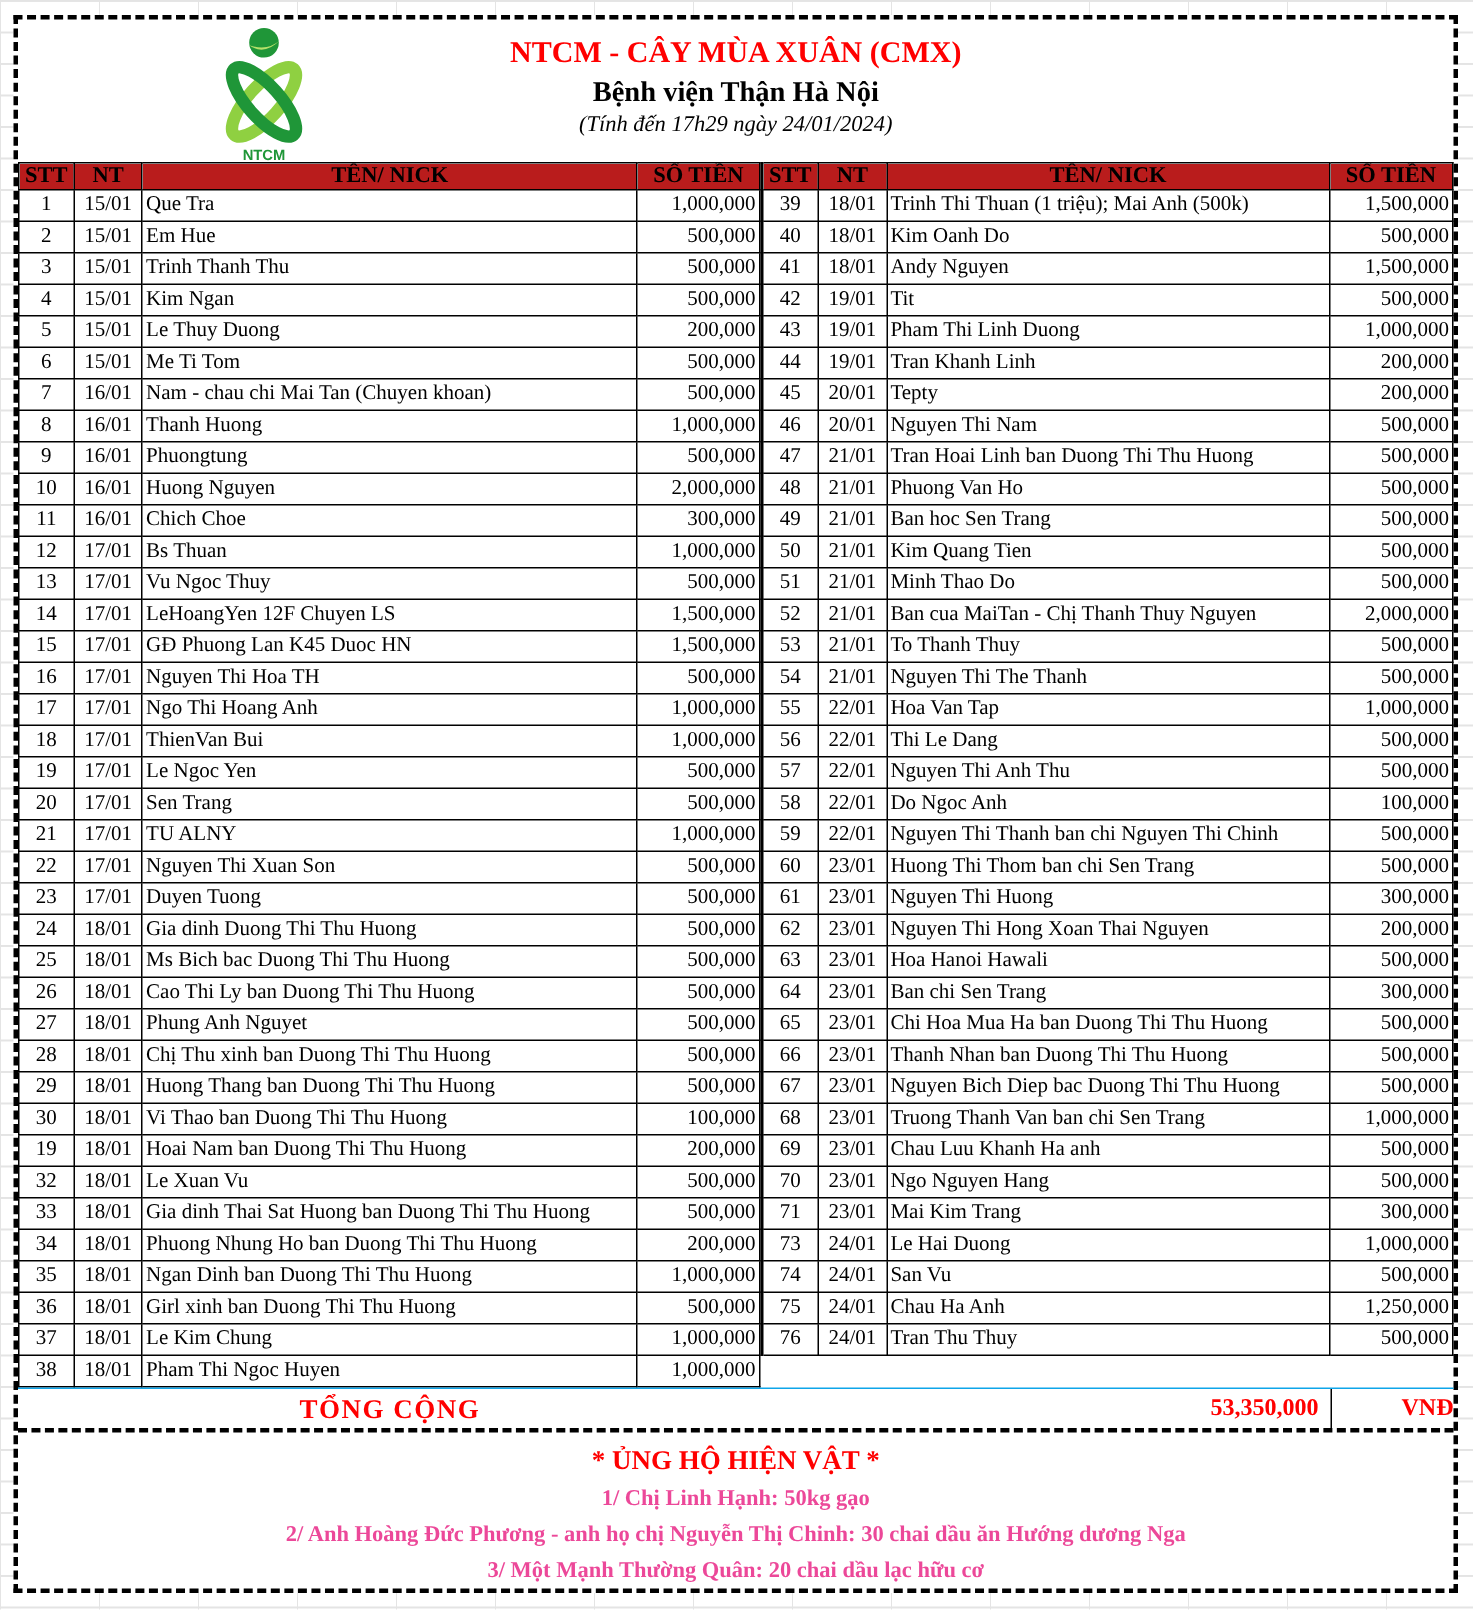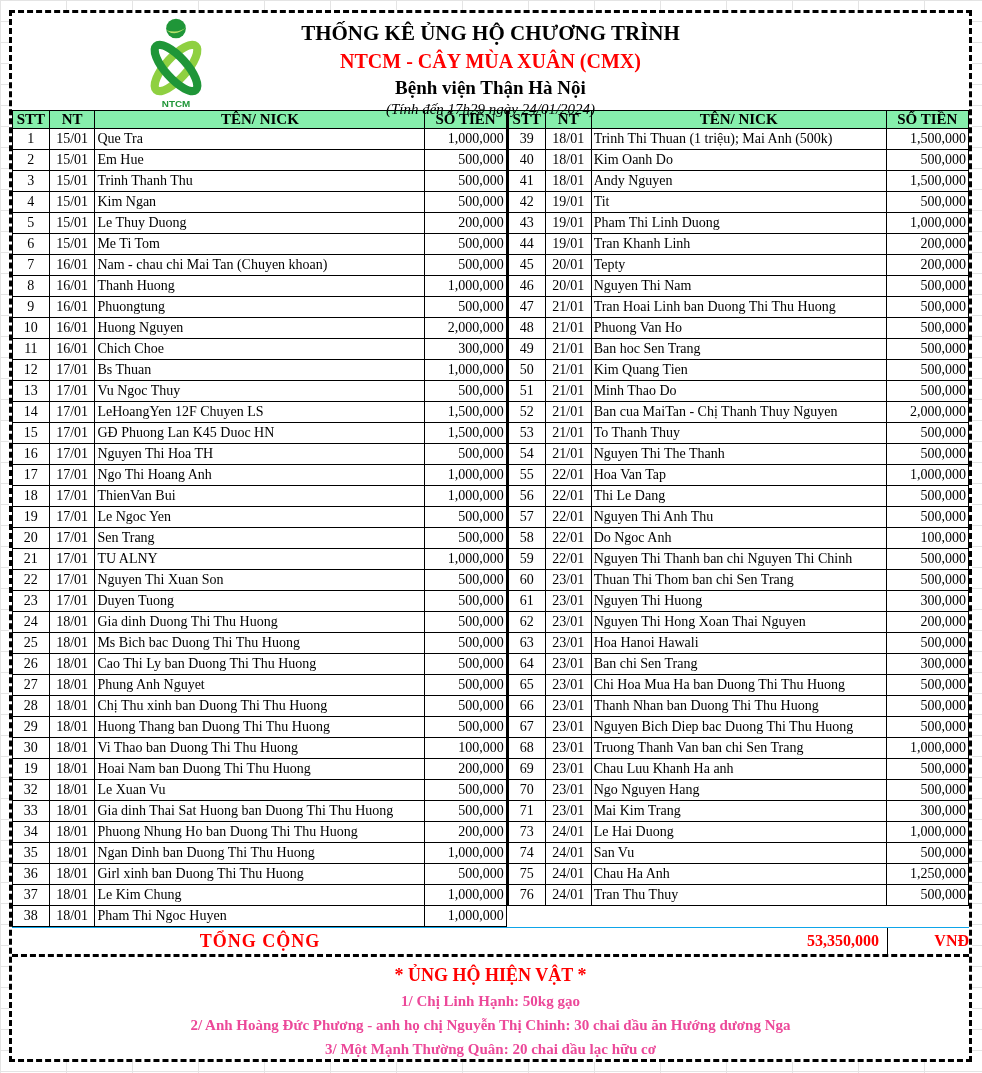--- a/index.html
+++ b/index.html
@@ -27,21 +27,21 @@
   .t2 { font-size:20px; font-weight:bold; color:#ff0000; line-height:25px; margin-top:3px; }
   .t3 { font-size:19px; font-weight:bold; color:#000; line-height:24px; margin-top:2px; }
   .t4 { font-size:15px; font-weight:normal; font-style:italic; color:#000; line-height:18px; }
   
   .tables-row { display:flex; align-items:flex-start; }
   table.don { border-collapse:collapse; table-layout:fixed; }
   table.don th, table.don td {
     border:1.5px solid #000; overflow:hidden; white-space:nowrap;
   }
   table.don th {
-    background:#86efac; font-size:15px; font-weight:bold; height:15px; color:#000;
+    background:#b91c1c; font-size:15px; font-weight:bold; height:15px; color:#000;
   }
   table.don td { height:21px; font-size:14px; padding:0 2px; }
   td.c-stt, td.c-nt { text-align:center; }
   td.c-name { text-align:left; padding-left:4px; }
   td.c-amt { text-align:right; padding-right:6px; }
   table.t-right { border-left:2px solid #000; }
   
   .summary-row { display:flex; height:27px; border-top:1px solid #0ea5e9; align-items:center; }
   .sum-label { width:496px; text-align:center; font-size:18px; font-weight:bold; color:#ff0000; letter-spacing:1px; }
   .sum-total { width:380px; text-align:right; font-size:16px; font-weight:bold; color:#ff0000; padding-right:8px; border-right:1.5px solid #000; height:100%; line-height:26px; }
@@ -59,21 +59,20 @@
   <div class="title-block">
     <div class="logo">
       <svg viewBox="0 0 100 112" width="92" height="92">
         <ellipse cx="50" cy="62" rx="13" ry="36" transform="rotate(42 50 62)" fill="none" stroke="#8fd041" stroke-width="10"></ellipse>
         <ellipse cx="50" cy="62" rx="13" ry="36" transform="rotate(-42 50 62)" fill="none" stroke="#1f9638" stroke-width="10"></ellipse>
         <circle cx="50" cy="14" r="12" fill="#1f9638"></circle>
         <path d="M38 16 Q50 25 63 12 Q53 21 38 16 Z" fill="#b6e06a"></path>
         <text x="50" y="109" text-anchor="middle" font-size="12" font-weight="bold" fill="#1f9638" font-family="Liberation Sans, sans-serif">NTCM</text>
       </svg>
     </div>
-    <div class="t1">THỐNG KÊ ỦNG HỘ CHƯƠNG TRÌNH</div>
     <div class="t2">NTCM - CÂY MÙA XUÂN (CMX)</div>
     <div class="t3">Bệnh viện Thận Hà Nội</div>
     <div class="t4">(Tính đến 17h29 ngày 24/01/2024)</div>
   </div>
 
   <div class="tables-row">
 
     <table class="don t-left">
       <colgroup>
           <col style="width:37px">
@@ -459,21 +458,21 @@
           </tr>
           <tr>
             <td class="c-stt">59</td>
             <td class="c-nt">22/01</td>
             <td class="c-name">Nguyen Thi Thanh ban chi Nguyen Thi Chinh</td>
             <td class="c-amt">500,000</td>
           </tr>
           <tr>
             <td class="c-stt">60</td>
             <td class="c-nt">23/01</td>
-            <td class="c-name">Thuan Thi Thom ban chi Sen Trang</td>
+            <td class="c-name">Huong Thi Thom ban chi Sen Trang</td>
             <td class="c-amt">500,000</td>
           </tr>
           <tr>
             <td class="c-stt">61</td>
             <td class="c-nt">23/01</td>
             <td class="c-name">Nguyen Thi Huong</td>
             <td class="c-amt">300,000</td>
           </tr>
           <tr>
             <td class="c-stt">62</td>

